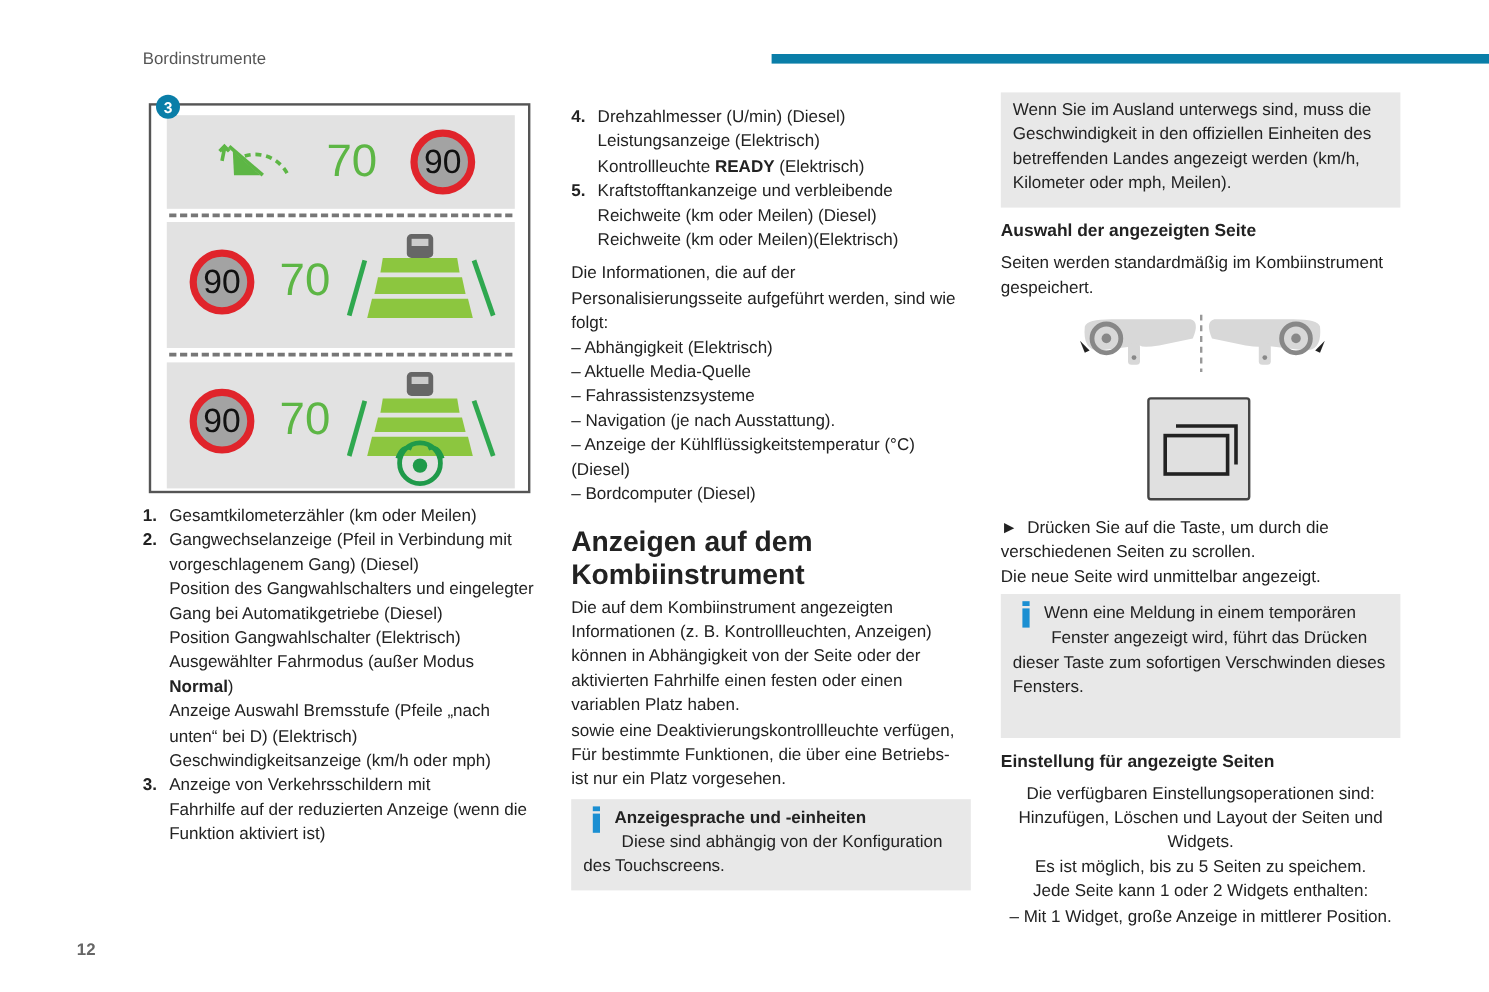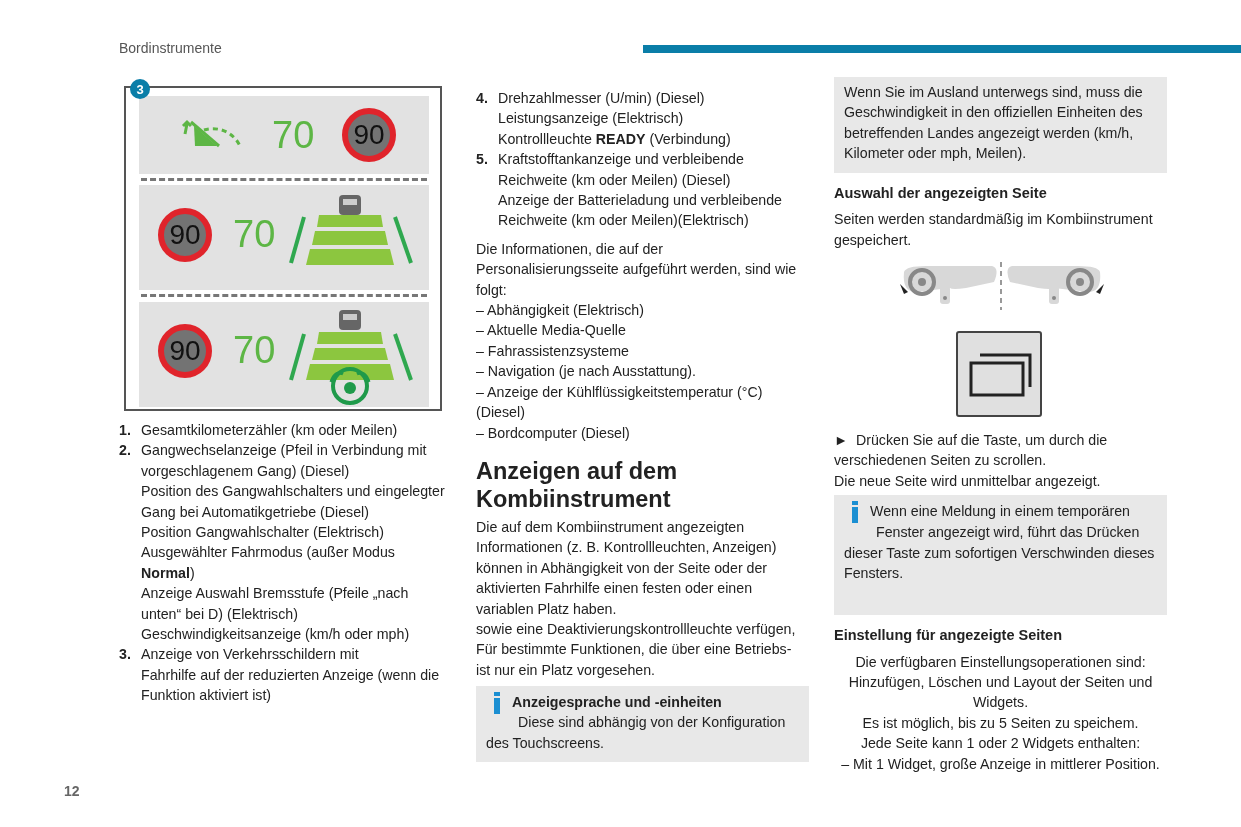--- a/index.html
+++ b/index.html
@@ -12,21 +12,21 @@
   
   .figure { position: absolute; left: 124px; top: 86px; width: 318px; height: 325px;
             border: 2px solid #555; box-sizing: border-box; background: #fff; }
   .fig-badge { position: absolute; left: 130px; top: 79px; width: 20px; height: 20px; border-radius: 50%;
                background: #0a7ea8; color: #fff; font-weight: bold; font-size: 13px;
                display: flex; align-items: center; justify-content: center; z-index: 2; }
   .panel { position: absolute; left: 139px; width: 290px; background: #e2e2e2; }
   .panel svg { position: absolute; left: 0; top: 0; }
   .dashes { position: absolute; left: 141px; width: 286px; height: 0; border-top: 3px dashed #777; }
   .sign { position: absolute; width: 54px; height: 54px; border-radius: 50%; border: 6px solid #e0242b;
-          background: #737373; box-sizing: border-box; display:flex; align-items:center; justify-content:center;
+          background: #a3a3a3; box-sizing: border-box; display:flex; align-items:center; justify-content:center;
           font-size: 28px; color: #111; }
   .speed { position: absolute; font-size: 38px; color: #5db645; }
 
   
   .col { position: absolute; font-size: 14.2px; line-height: 20.4px; }
   .ol-item { display: flex; }
   .ol-num { font-weight: bold; width: 22px; flex-shrink: 0; }
   .ol-body div { white-space: nowrap; }
   .dash-list div { padding-left: 15px; text-indent: -15px; }
   .h2 { font-size: 23.5px; font-weight: bold; line-height: 28px; color: #222; }
@@ -125,29 +125,28 @@
     </div>
   </div>
 </div>
 
 <div class="col" style="left:476px;top:88px;width:335px;">
   <div class="ol-item">
     <span class="ol-num">4.</span>
     <div class="ol-body">
       <div>Drehzahlmesser (U/min) (Diesel)</div>
       <div>Leistungsanzeige (Elektrisch)</div>
-      <div><span>Kontrollleuchte </span><b>READY</b><span> (Verbindung)</span></div>
+      <div><span>Kontrollleuchte </span><b>READY</b><span> (Elektrisch)</span></div>
     </div>
   </div>
   <div class="ol-item">
     <span class="ol-num">5.</span>
     <div class="ol-body">
       <div>Kraftstofftankanzeige und verbleibende</div>
       <div>Reichweite (km oder Meilen) (Diesel)</div>
-      <div>Anzeige der Batterieladung und verbleibende</div>
       <div>Reichweite (km oder Meilen)(Elektrisch)</div>
     </div>
   </div>
   <div style="margin-top:8px;">
     <div>Die Informationen, die auf der</div>
     <div>Personalisierungsseite aufgeführt werden, sind wie</div>
     <div>folgt:</div>
   </div>
   <div class="dash-list">
     <div>–  Abhängigkeit (Elektrisch)</div>

